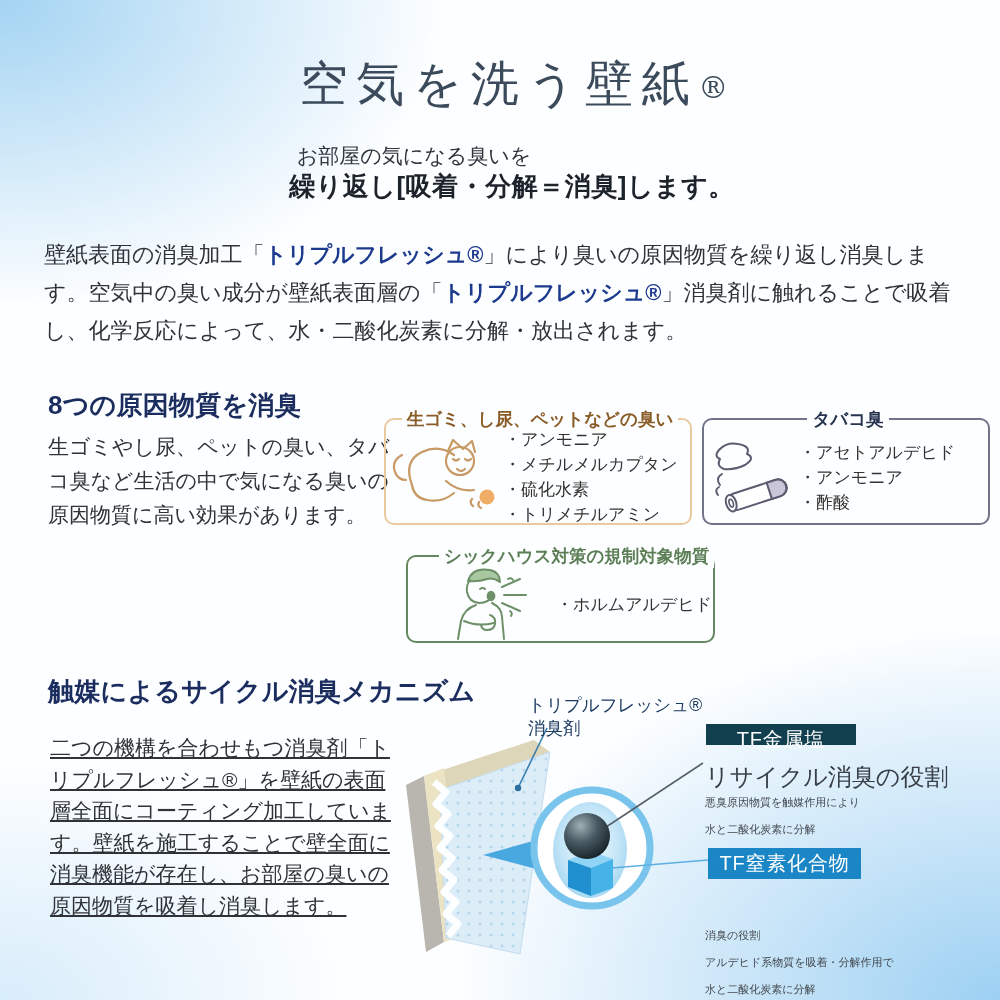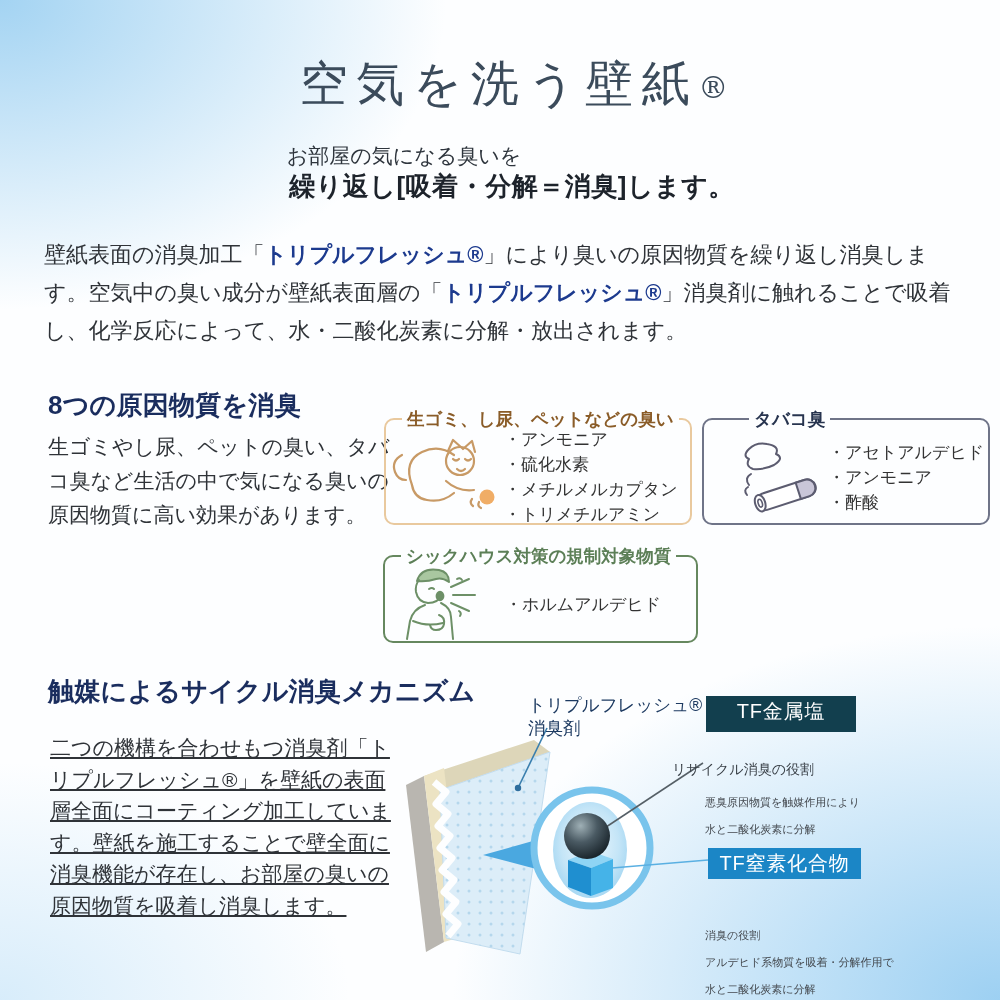--- a/index.html
+++ b/index.html
@@ -15,21 +15,21 @@
       #fdfeff;
   }
 
   
   .title {
     position:absolute; top:52px; left:0; width:1000px; text-align:center;
     font-family:"DejaVu Serif","Liberation Serif",serif;
     font-size:48px; letter-spacing:.18em; color:#3b4b5b; font-weight:400;padding-left:28px;
   }
   .title .reg { font-size:30px; letter-spacing:0; vertical-align:2px; }
-  .sub1 { position:absolute; top:142px; left:8px; width:792px; text-align:center;
+  .sub1 { position:absolute; top:142px; left:18px; width:792px; text-align:center;
           font-size:21px; color:#2e353d; }
   .sub2 { position:absolute; top:169px; left:12px; width:1000px; text-align:center;
           font-size:26px; font-weight:bold; color:#1d232b; letter-spacing:.02em; }
 
   
   .intro { position:absolute; top:236px; left:44px; width:918px;
            font-size:22px; line-height:38px; color:#2f3338; }
   .brand { color:#1c3a8e; font-weight:bold; }
 
   
@@ -37,41 +37,41 @@
   .h-odors { top:388px; left:48px; }
   .h-mech  { top:674px; left:48px; }
 
   .odors-desc { position:absolute; top:430px; left:48px; width:342px;
                 font-size:21px; line-height:34px; }
   .mech-desc  { position:absolute; top:732px; left:50px; width:356px;
                 font-size:21px; line-height:31.5px;text-decoration:underline; }
 
   
   fieldset.obox { position:absolute; border-radius:10px; background:transparent; }
-  fieldset.obox legend { font-weight:bold; font-size:17.5px; padding:0 5px; margin-left:16px; white-space:nowrap; }
+  fieldset.obox legend { font-weight:bold; font-size:17.5px; padding:0 5px; margin-left:2px; white-space:nowrap;text-align:center; }
   .box-cat    { top:407px; left:384px; width:308px; height:118px; border:2px solid #e9c99e; }
   .box-cat legend { color:#8a5c28; }
-  .box-cig    { top:407px; left:702px; width:288px; height:118px; border:2px solid #6f7488;padding-left:29px; }
+  .box-cig    { top:407px; left:702px; width:288px; height:118px; border:2px solid #6f7488; }
   .box-cig legend { color:#27344f; }
-  .box-sick   { top:544px; left:383px; width:315px; height:99px;  border:2px solid #66885f; }
+  .box-sick   { top:544px; left:406px; width:291px; height:99px;  border:2px solid #66885f;padding-left:28px; }
   .box-sick legend { color:#5c7f57; }
   .obox-inner { display:flex; align-items:center; height:100%; }
   .obox-icon  { flex:0 0 auto; }
   .obox-list  { list-style:none; font-size:17px; line-height:25px; color:#333; }
   .box-cat .obox-icon  { width:118px; padding-left:2px; }
   .box-cig .obox-icon  { width:95px;  padding-left:4px; }
   .box-sick .obox-icon { width:120px; padding-left:10px; }
 
   
   .diagram { position:absolute; top:690px; left:400px; width:600px; height:300px; }
   .tf-label { position:absolute; top:694px; left:528px; font-size:17.5px; line-height:23px; color:#1d3a61; }
   .badge { position:absolute; color:#fff; font-size:20px; text-align:center; line-height:31px; letter-spacing:.04em; }
-  .badge-metal { top:696px; left:706px; width:150px; height:36px; background:#123f4e; }
+  .badge-metal { top:724px; left:706px; width:150px; height:21px; background:#123f4e; }
   .badge-nitro { top:848px; left:708px; width:153px; height:31px; background:#1b86c6; }
-  .role-title { position:absolute; top:761px; left:672px; font-size:14px; color:#383f46; }
+  .role-title { position:absolute; top:761px; left:705px; font-size:24px; color:#383f46; }
   .role-desc  { position:absolute; font-size:11px; line-height:27px; color:#43484e; }
   .desc-metal { top:789px; left:705px; }
   .desc-nitro { top:922px; left:705px; }
 </style>
 </head>
 <body>
 
 <div class="page">
 
   <div class="title"><span>空気を洗う壁紙</span><span class="reg">®</span></div>
@@ -100,22 +100,22 @@
             <path d="M58 52 q12 11 28 9"></path>
             <path d="M24 56 q2 13 15 15 q15 3 27 -7"></path>
             <path d="M84 70 q-3 4 1 7"></path>
             <path d="M91 73 q-2 4 2 6"></path>
           </g>
           <circle cx="99" cy="68" r="7.5" fill="#f0ad66"></circle>
         </svg>
       </span>
       <ul class="obox-list">
         <li>・アンモニア</li>
+        <li>・メチルメルカプタン</li>
         <li>・硫化水素</li>
-        <li>・メチルメルカプタン</li>
         <li>・トリメチルアミン</li>
       </ul>
     </div>
   </fieldset>
 
   <fieldset class="obox box-cig">
     <legend>タバコ臭</legend>
     <div class="obox-inner">
       <span class="obox-icon">
         <svg width="90" height="84" viewBox="0 0 90 84">

